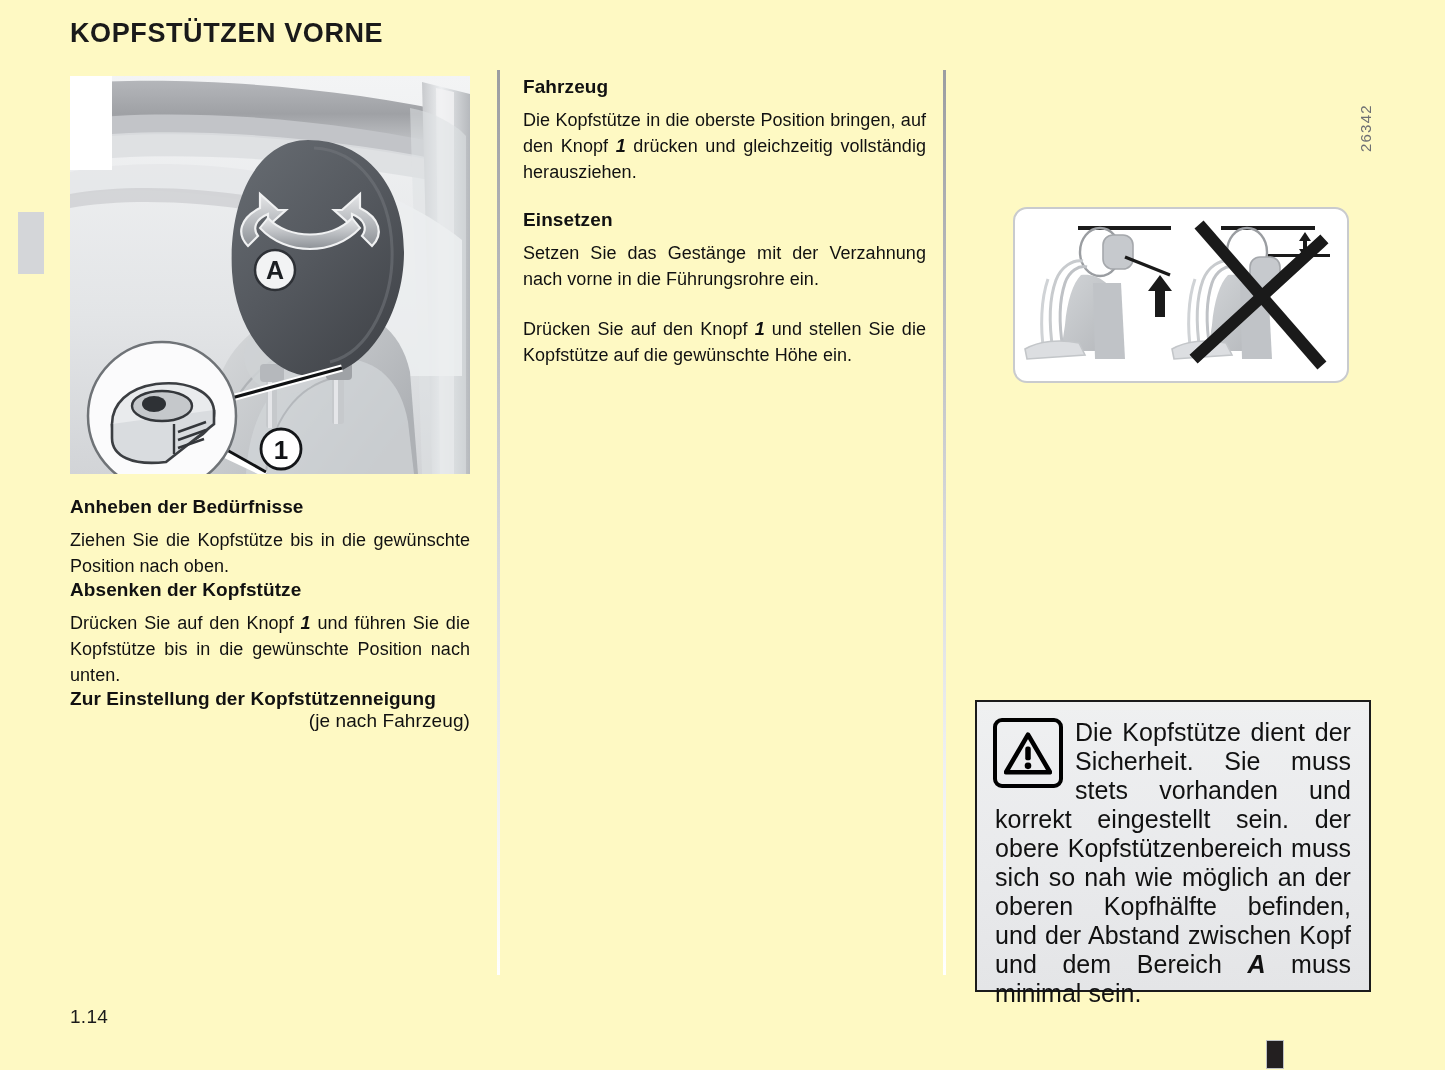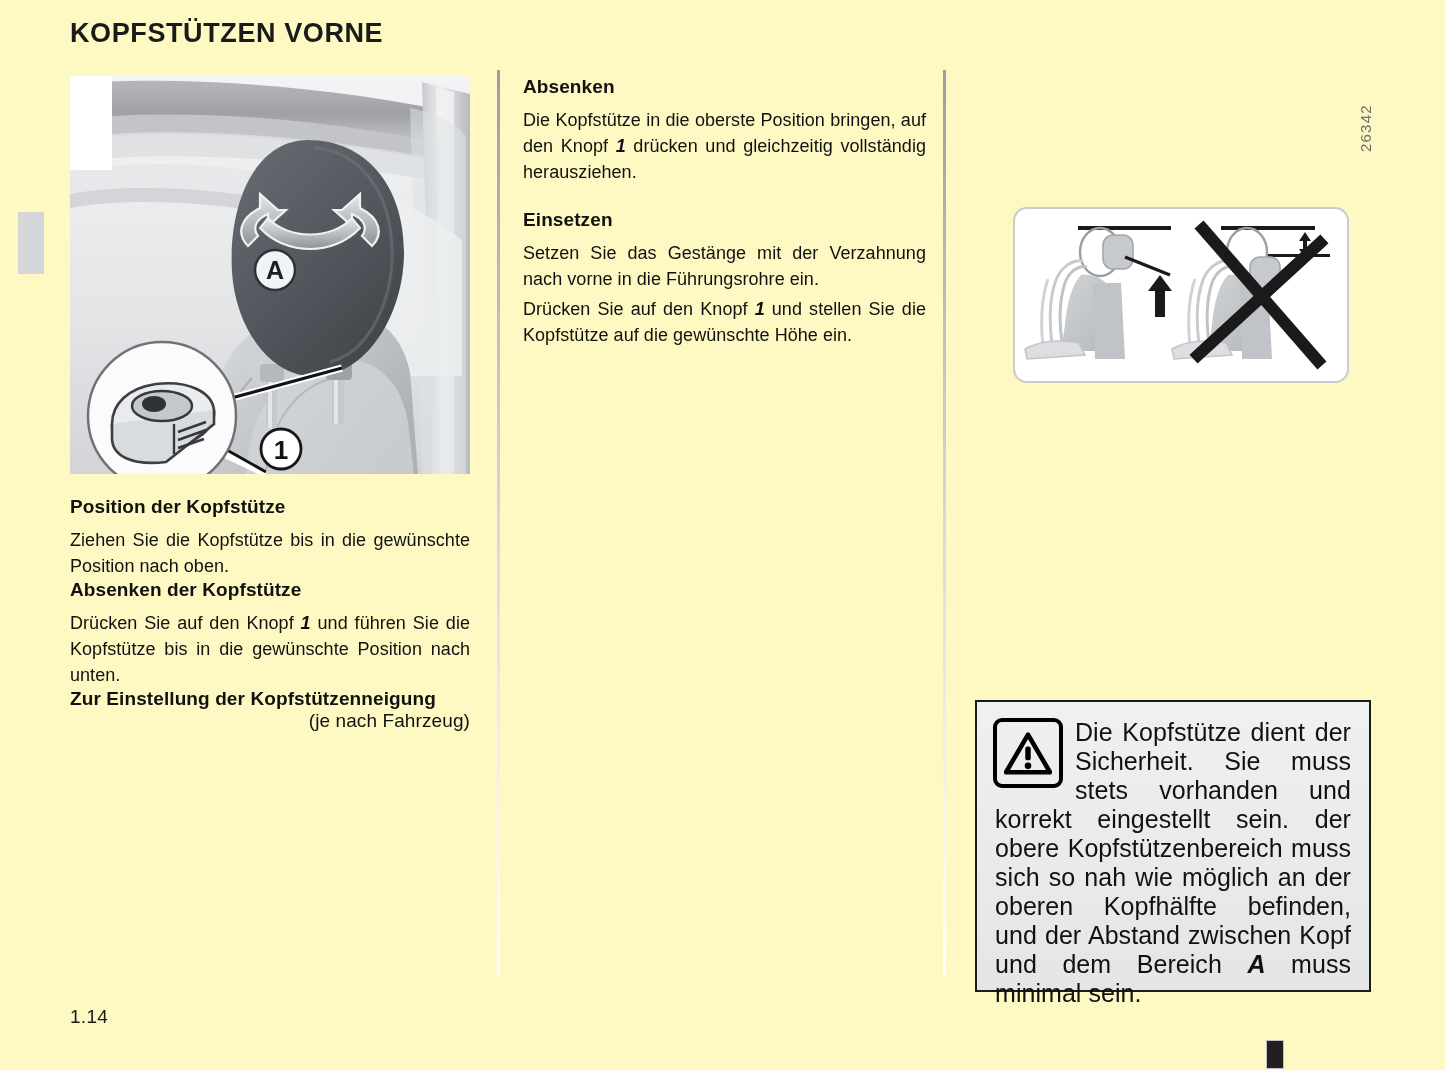--- a/index.html
+++ b/index.html
@@ -316,46 +316,46 @@
 
         <g>
           <circle cx="211" cy="373" r="20" fill="#ffffff" stroke="#141619" stroke-width="2.8"></circle>
           <text x="211" y="383" text-anchor="middle" font-family="Liberation Sans, sans-serif" font-size="26" font-weight="bold" fill="#111316">1</text>
         </g>
       </svg>
       <div class="photo-ref-mask"></div>
     </div>
 
     <div class="blk" style="margin-top:22px;">
-      <div class="hdg">Position der Kopfstütze</div>
+      <div class="hdg">Anheben der Bedürfnisse</div>
       <p class="para blk-tight">Ziehen Sie die Kopfstütze bis in die gewünschte Position nach oben.</p>
     </div>
 
     <div class="blk">
       <div class="hdg">Absenken der Kopfstütze</div>
       <p class="para blk-tight">Drücken Sie auf den Knopf <i>1</i> und führen Sie die Kopfstütze bis in die gewünschte Position nach unten.</p>
     </div>
 
     <div class="blk">
       <div class="hdg">Zur Einstellung der Kopfstützenneigung</div>
       <div class="hdg-sub">(je nach Fahrzeug)</div>
     </div>
   </div>
 
   <div class="col-mid">
 
     <div>
-      <div class="hdg">Absenken</div>
+      <div class="hdg">Fahrzeug</div>
       <p class="para blk-tight">Die Kopfstütze in die oberste Position bringen, auf den Knopf <i>1</i> drücken und gleichzeitig vollständig herausziehen.</p>
     </div>
 
     <div class="blk" style="margin-top:24px;">
       <div class="hdg">Einsetzen</div>
       <p class="para blk-tight">Setzen Sie das Gestänge mit der Verzahnung nach vorne in die Führungsrohre ein.</p>
-      <p class="para" style="margin-top:4px;">Drücken Sie auf den Knopf <i>1</i> und stellen Sie die Kopfstütze auf die gewünschte Höhe ein.</p>
+      <p class="para" style="margin-top:24px;">Drücken Sie auf den Knopf <i>1</i> und stellen Sie die Kopfstütze auf die gewünschte Höhe ein.</p>
     </div>
   </div>
 
   <div class="diagram-box">
     <svg viewBox="0 0 332 172" width="332" height="172">
       <defs>
         <linearGradient id="bodyG" x1="0" y1="0" x2="1" y2="1">
           <stop offset="0%" stop-color="#cfd2d5"></stop>
           <stop offset="100%" stop-color="#b0b3b7"></stop>
         </linearGradient>

